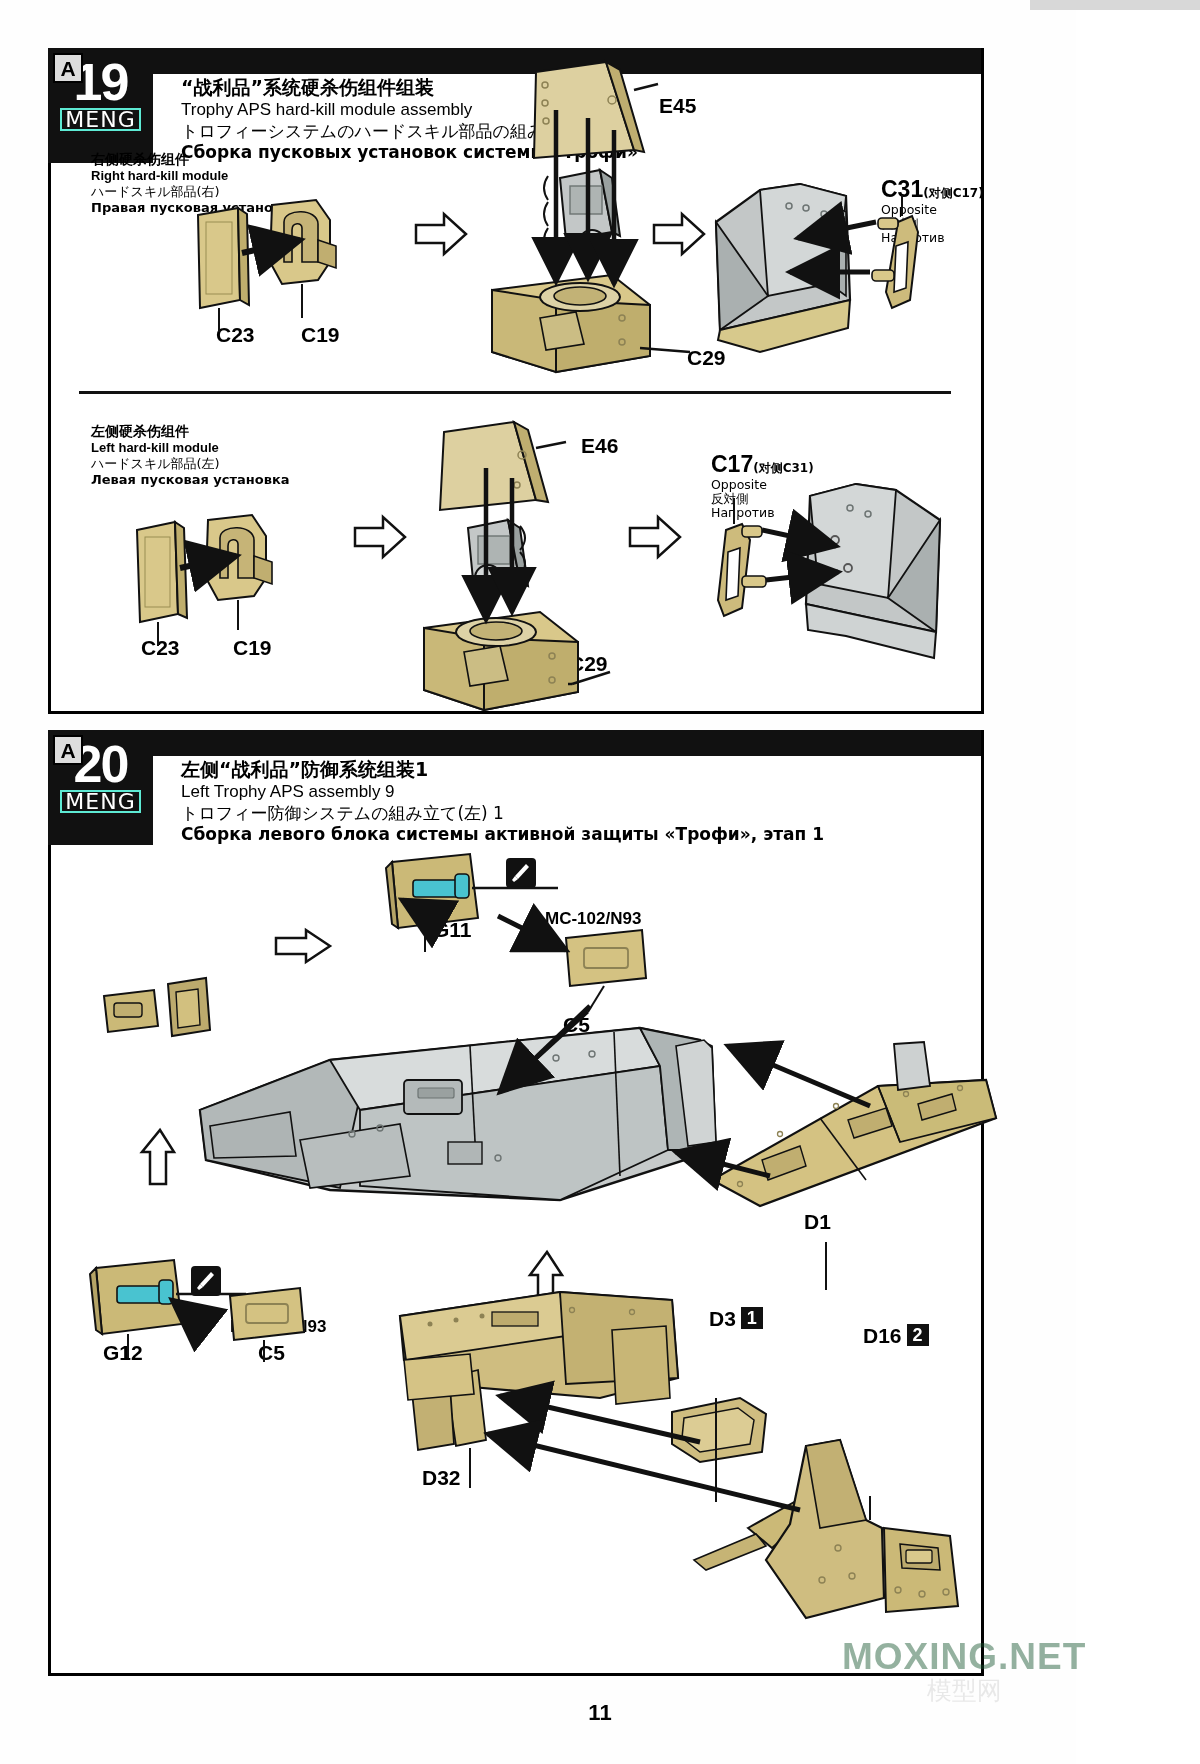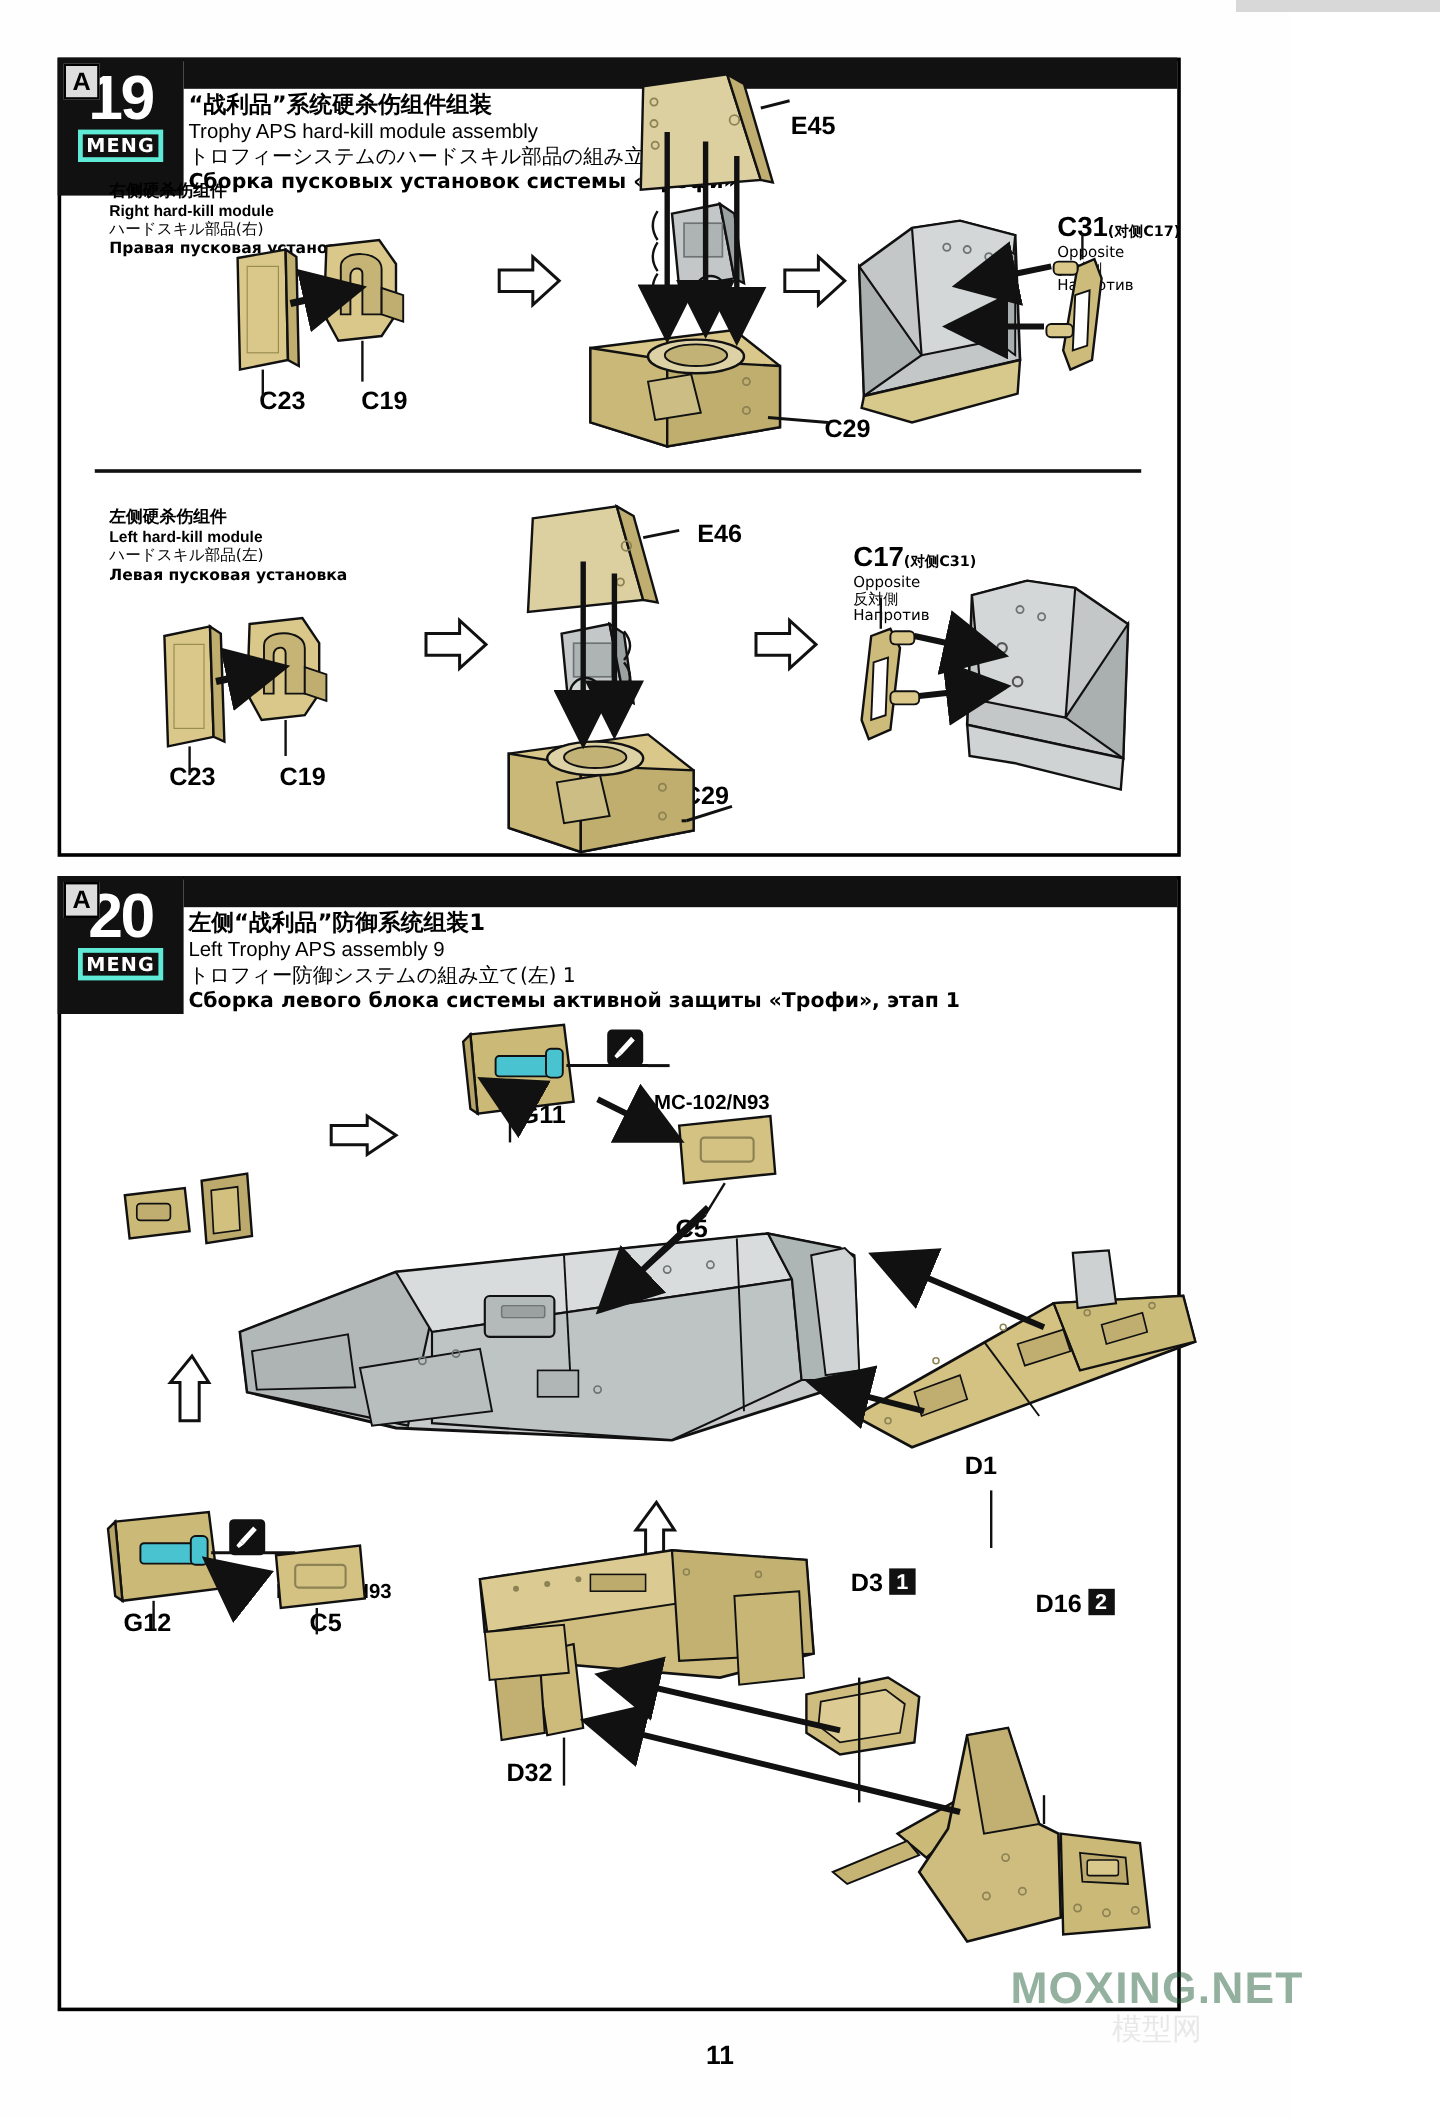--- a/index.html
+++ b/index.html
@@ -12,28 +12,28 @@
   .panel{position:absolute;border:3px solid #000;background:#fff;}
   #panel19{left:48px;top:48px;width:930px;height:660px;}
   #panel20{left:48px;top:730px;width:930px;height:940px;}
 
   
   .hdr{position:absolute;left:-3px;top:-3px;display:flex;align-items:stretch;}
   .hdr-badge{position:relative;width:105px;background:#111;color:#fff;
              display:flex;flex-direction:column;align-items:center;justify-content:flex-start;}
   .step-num{font-size:52px;font-weight:bold;line-height:48px;letter-spacing:-2px;
             margin-top:10px;font-family:"Liberation Sans",sans-serif;}
-  .meng{font-size:16px;font-weight:bold;letter-spacing:1px;margin-top:2px;
-        border:4px solid #5eead4;padding:0px 3px;line-height:19px;
+  .meng{font-size:22px;font-weight:normal;letter-spacing:1px;margin-top:2px;
+        border:2px solid #5eead4;padding:0px 3px;line-height:19px;
         font-family:"DejaVu Sans",sans-serif;}
   .a-tag{position:absolute;left:2px;top:2px;width:26px;height:26px;background:#ddd;
          border:2px solid #000;color:#000;font-weight:bold;font-size:21px;
          display:flex;align-items:center;justify-content:center;line-height:1;z-index:4;}
   .blackbar{background:#111;height:26px;flex:0 0 auto;}
-  .titles{padding-left:4px;padding-top:2px;}
+  .titles{padding-left:28px;padding-top:2px;}
   .t-cn{font-size:19px;font-weight:bold;line-height:23px;font-family:"DejaVu Sans",sans-serif;}
   .t-en{font-size:17px;font-weight:normal;line-height:21px;}
   .t-jp{font-size:17px;line-height:22px;font-family:"DejaVu Sans",sans-serif;}
   .t-ru{font-size:17px;font-weight:bold;line-height:21px;font-family:"DejaVu Sans",sans-serif;}
 
   
   .subcap{position:absolute;}
   .sc-cn{font-size:14px;font-weight:bold;line-height:17px;font-family:"DejaVu Sans",sans-serif;}
   .sc-en{font-size:13px;font-weight:bold;line-height:16px;}
   .sc-jp{font-size:13px;line-height:16px;font-family:"DejaVu Sans",sans-serif;}

